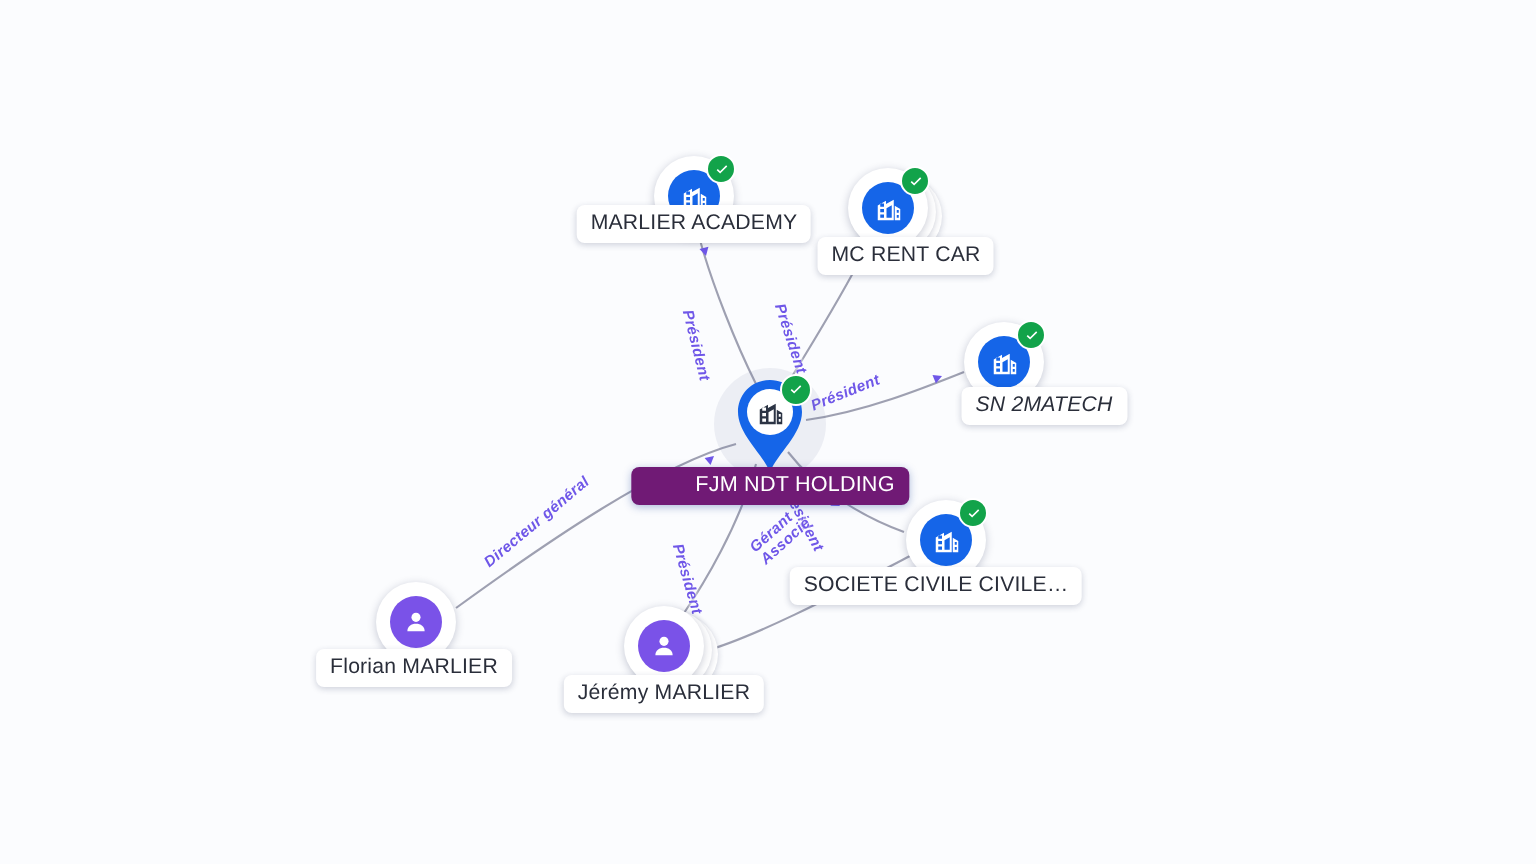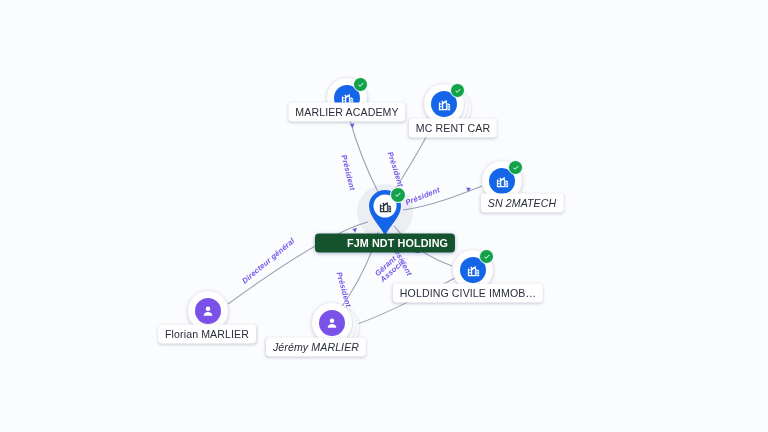--- a/index.html
+++ b/index.html
@@ -83,23 +83,23 @@
     color:#2a2e3a;
     font-size:10.6px;
     font-weight:400;
     letter-spacing:.1px;
     padding:3px 7px 4px 7px;
     border-radius:4px;
     white-space:nowrap;
     box-shadow:0 1px 3px rgba(30,40,80,.20);
   }
   .node-label.primary{
-    background:#14532d;
+    background:#701a75;
     color:#ffffff;
-    font-weight:700;
+    font-weight:400;
     font-size:10.8px;
     box-shadow:0 1px 4px rgba(20,60,150,.35);
     padding-left:32px;
   }
 </style>
 </head>
 <body>
 
 <div id="graph">
 
@@ -210,21 +210,21 @@
                 <path fill="#ffffff" d="M16.6 21V9.4L21 11.9V21h-4.4zm1.6-2h1.6v-2.2h-1.6V19zm0-4h1.6v-2.2h-1.6V15z"></path>
               </svg>
             </div>
             <div class="check-badge">
               <svg width="8" height="8" viewBox="0 0 24 24" aria-hidden="true">
                 <path fill="#ffffff" d="M9.2 17.4L4 12.2l1.7-1.7 3.5 3.5 9-9 1.7 1.7z"></path>
               </svg>
             </div>
           </div>
         </div>
-        <div class="node-label" style="left: 468px; top: 293px; transform: translate(-50%, -50%);">HOLDING CIVILE IMMOB…</div>
+        <div class="node-label" style="left: 468px; top: 293px; transform: translate(-50%, -50%);">SOCIETE CIVILE CIVILE…</div>
       </div>
       <div class="node" style="left: 0px; top: 0px;">
         <div class="circ-wrap" style="left: 188px; top: 291px;">
           <div class="circ-main">
             <div class="inner-purple">
               <svg width="14" height="14" viewBox="0 0 24 24" aria-hidden="true">
                 <circle cx="12" cy="8" r="3.9" fill="#ffffff"></circle>
                 <path fill="#ffffff" d="M4.6 20c0-4.1 3.3-6.4 7.4-6.4s7.4 2.3 7.4 6.4H4.6z"></path>
               </svg>
             </div>
@@ -238,17 +238,17 @@
           <div class="circ-stack" style="left: 4px; top: 2px;"></div>
           <div class="circ-main">
             <div class="inner-purple">
               <svg width="14" height="14" viewBox="0 0 24 24" aria-hidden="true">
                 <circle cx="12" cy="8" r="3.9" fill="#ffffff"></circle>
                 <path fill="#ffffff" d="M4.6 20c0-4.1 3.3-6.4 7.4-6.4s7.4 2.3 7.4 6.4H4.6z"></path>
               </svg>
             </div>
           </div>
         </div>
-        <div class="node-label" style="left: 316px; top: 347px; transform: translate(-50%, -50%); font-style: italic;">Jérémy MARLIER</div>
+        <div class="node-label" style="left: 332px; top: 347px; transform: translate(-50%, -50%);">Jérémy MARLIER</div>
       </div>
     </div>
 
 </div>
 
 </body></html>

